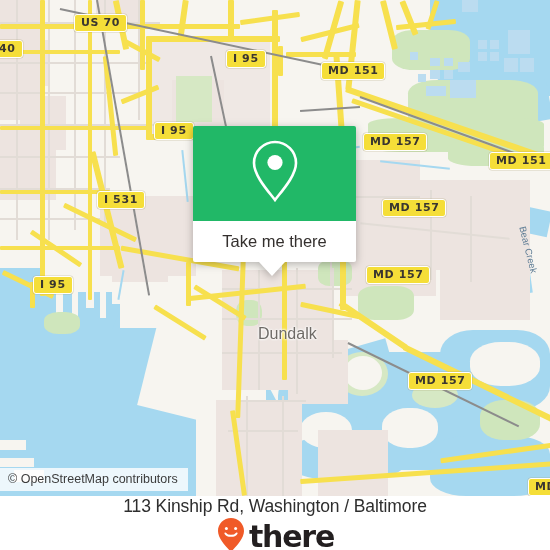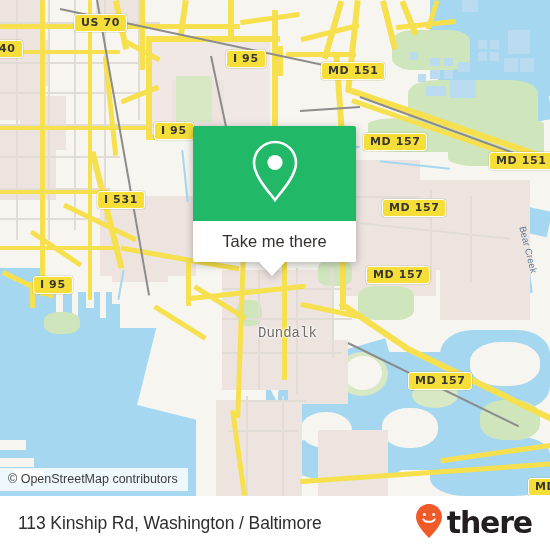--- a/index.html
+++ b/index.html
@@ -21,22 +21,22 @@
   .local{position:absolute;background:#E2DCD6;}
   .rail{position:absolute;background:#8C8C8C;}
 
   
   .shield{position:absolute;background:#F5DE38;border:1.6px solid #FFFFFF;
     border-radius:3px;color:#3A3630;font-size:11px;font-weight:bold;
     letter-spacing:.6px;padding:1px 6px 2px;white-space:nowrap;
     font-family:"DejaVu Sans",sans-serif;line-height:13px;
     box-shadow:0 0 0 .5px rgba(150,140,90,.35);}
 
-  .placelabel{position:absolute;color:#6E6A66;font-size:14px;
-    font-family:Liberation Mono, monospace;white-space:nowrap;
+  .placelabel{position:absolute;color:#6E6A66;font-size:16px;
+    font-family:Liberation Sans, sans-serif;white-space:nowrap;
     text-shadow:0 0 3px #fff,0 0 3px #fff,0 0 2px #fff;}
   .waterlabel{position:absolute;color:#5B7A93;font-size:9.5px;
     font-family:"Liberation Sans",sans-serif;white-space:nowrap;}
 
   
   #popup{position:absolute;left:193px;top:126px;width:163px;
     filter:drop-shadow(0 2px 4px rgba(0,0,0,.28));}
   #popup-head{height:95px;background:#21B867;border-radius:2px 2px 0 0;
     display:flex;align-items:center;justify-content:center;}
   #popup-foot{height:41px;background:#FFFFFF;border-radius:0 0 2px 2px;
@@ -47,21 +47,21 @@
     border-top:14px solid #FFFFFF;}
 
   
   #attrib{position:absolute;left:0;top:468px;background:rgba(255,255,255,.80);
     color:#3C3C3C;font-size:12.5px;padding:4px 10px 5px 8px;
     font-family:"Liberation Sans",sans-serif;white-space:nowrap;}
 
   
   #footer{position:absolute;left:0;top:496px;width:550px;height:54px;
     background:#FFFFFF;display:flex;align-items:center;
-    justify-content:space-between;padding:0 18px;box-sizing:border-box;}
+    justify-content:space-between;padding:0 18px;box-sizing:border-box;flex-direction:column;}
   #address{font-size:17.5px;color:#2E2E2E;font-family:"Liberation Sans",sans-serif;
     white-space:nowrap;letter-spacing:-.1px;}
   #brand{display:flex;align-items:center;gap:3px;}
   #brand-text{font-size:30px;font-weight:bold;color:#231F20;
     font-family:"DejaVu Sans",sans-serif;letter-spacing:-1.2px;line-height:30px;}
 </style>
 </head>
 <body>
 
 <div id="screen">

